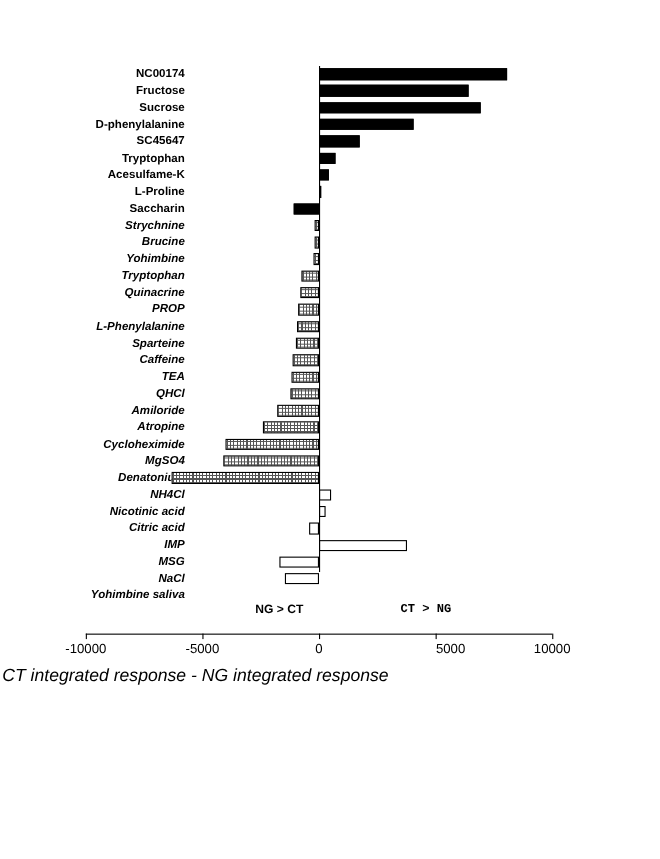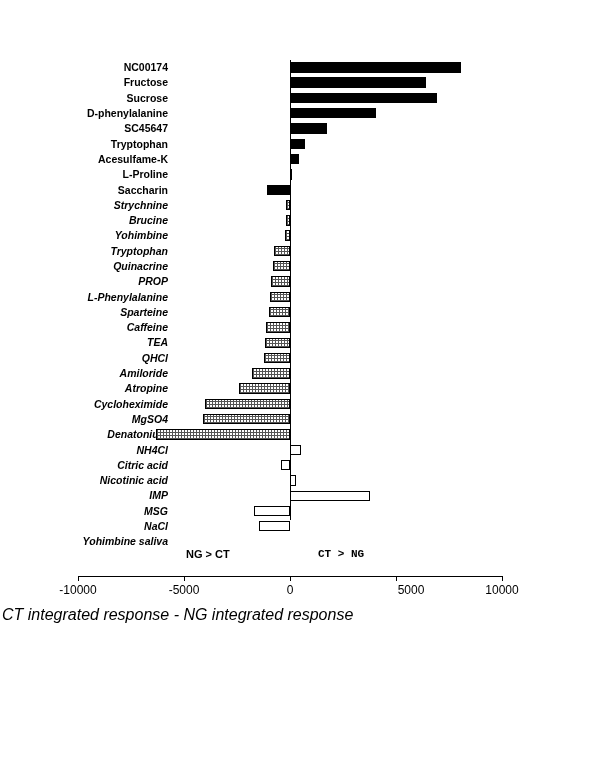--- a/index.html
+++ b/index.html
@@ -89,20 +89,21 @@
     width: 1px;
     height: 460px;
     background: #000000;
   }
 
   
   .dir {
     position: absolute;
     font-size: 11px;
     font-weight: bold;
+    margin-left: 46px;
   }
   #dir-left  { left: 186px; top: 548px; }
   #dir-right { left: 318px; top: 548px; font-family: Liberation Mono, monospace; }
 
   
   #xaxis {
     position: absolute;
     left: 78px;
     top: 576px;
     width: 424px;
@@ -290,29 +291,29 @@
           <div class="bar hatch" style="left: -15.56px; width: 133.56px;"></div>
         </div>
       </div>
       <div class="row">
         <div class="cat-label ital">NH4Cl</div>
         <div class="track">
           <div class="bar open" style="left: 118px; width: 11.024px;"></div>
         </div>
       </div>
       <div class="row">
+        <div class="cat-label ital">Nicotinic acid</div>
+        <div class="track">
+          <div class="bar open" style="left: 118px; width: 6.36px;"></div>
+        </div>
+      </div>
+      <div class="row">
         <div class="cat-label ital">Citric acid</div>
         <div class="track">
           <div class="bar open" style="left: 109.096px; width: 8.904px;"></div>
-        </div>
-      </div>
-      <div class="row">
-        <div class="cat-label ital">Nicotinic acid</div>
-        <div class="track">
-          <div class="bar open" style="left: 118px; width: 6.36px;"></div>
         </div>
       </div>
       <div class="row">
         <div class="cat-label ital">IMP</div>
         <div class="track">
           <div class="bar open" style="left: 118px; width: 79.5px;"></div>
         </div>
       </div>
       <div class="row">
         <div class="cat-label ital">MSG</div>
@@ -339,19 +340,19 @@
 
   <div id="xaxis"></div>
   <div id="xticks">
       <div class="tick" style="left: 78px;"></div>
       <div class="ticklabel" style="left: 38px;">-10000</div>
       <div class="tick" style="left: 184px;"></div>
       <div class="ticklabel" style="left: 144px;">-5000</div>
       <div class="tick" style="left: 290px;"></div>
       <div class="ticklabel" style="left: 250px;">0</div>
       <div class="tick" style="left: 396px;"></div>
-      <div class="ticklabel" style="left: 371px;">5000</div>
+      <div class="ticklabel" style="left: 343px; text-align: right;">5000</div>
       <div class="tick" style="left: 502px;"></div>
       <div class="ticklabel" style="left: 462px;">10000</div>
     </div>
 
   <div id="xtitle">CT integrated response - NG integrated response</div>
 </div>
 
 </body></html>

